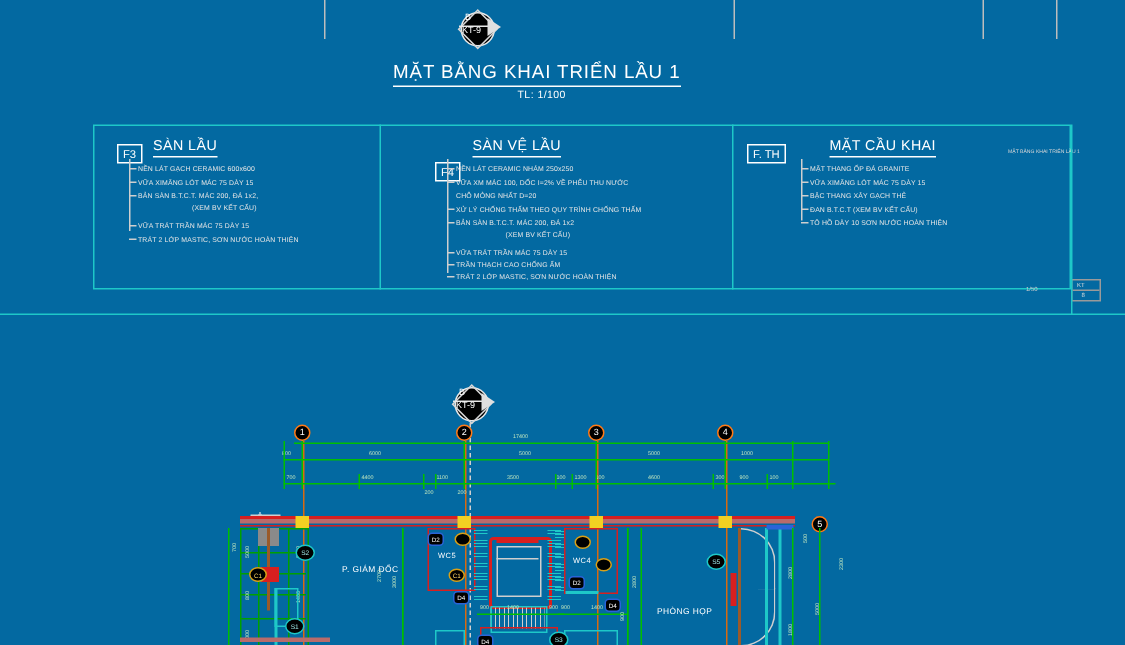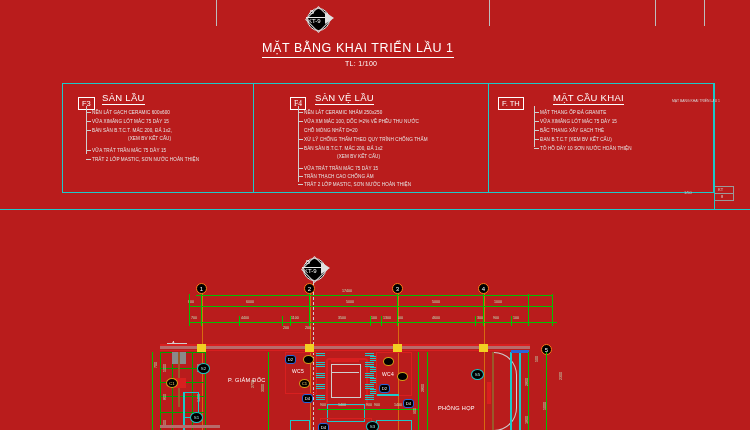--- a/index.html
+++ b/index.html
@@ -5,21 +5,21 @@
   html, body {
     margin: 0; padding: 0;
     background: #000000;
     width: 750px; height: 430px;
     overflow: hidden;
     font-family: "Liberation Sans", sans-serif;
   }
   #canvas {
     position: relative;
     width: 750px; height: 430px;
-    background: #b91c1c;
+    background: #0369a1;
     overflow: hidden;
   }
   .abs { position: absolute; }
   .txt { color: #ffffff; white-space: nowrap; line-height: 1; }
 
   
   #title-main {
     left: 262px; top: 42px;
     font-size: 12.5px; letter-spacing: 0.6px;
     color: #ffffff; font-weight: 400;
@@ -183,21 +183,21 @@
   <div class="abs leg-item" style="left:92px; top:119px;">VỮA XIMĂNG LÓT MÁC 75 DÀY 15</div>
   <div class="abs tick" style="left:86px; top:121px; width:5px;"></div>
   <div class="abs leg-item" style="left:92px; top:128px;">BẢN SÀN B.T.C.T. MÁC 200, ĐÁ 1x2,</div>
   <div class="abs tick" style="left:86px; top:130px; width:5px;"></div>
   <div class="abs leg-item" style="left:128px; top:136px;">(XEM BV KẾT CẤU)</div>
   <div class="abs leg-item" style="left:92px; top:148px;">VỮA TRÁT TRẦN MÁC 75 DÀY 15</div>
   <div class="abs tick" style="left:86px; top:150px; width:5px;"></div>
   <div class="abs leg-item" style="left:92px; top:157px;">TRÁT 2 LỚP MASTIC, SƠN NƯỚC HOÀN THIỆN</div>
   <div class="abs tick" style="left:86px; top:159px; width:5px;"></div>
 
-  <div class="abs" style="left:290px; top:92px;font-family:Liberation Serif, serif;">
+  <div class="abs" style="left:290px; top:104px;">
     <span class="tag-box">F4</span>
   </div>
   <div class="abs legend-head" style="left:315px; top:92px;">SÀN VỆ LẦU</div>
   <div class="abs leaderline" style="left:298px; top:106px; height:76px;"></div>
   <div class="abs leg-item" style="left:304px; top:110px;">NỀN LÁT CERAMIC NHÁM 250x250</div>
   <div class="abs tick" style="left:298px; top:112px; width:5px;"></div>
   <div class="abs leg-item" style="left:304px; top:119px;">VỮA XM MÁC 100, DỐC I=2% VỀ PHỄU THU NƯỚC</div>
   <div class="abs tick" style="left:298px; top:121px; width:5px;"></div>
   <div class="abs leg-item" style="left:304px; top:128px;">CHỖ MỎNG NHẤT D=20</div>
   <div class="abs leg-item" style="left:304px; top:137px;">XỬ LÝ CHỐNG THẤM THEO QUY TRÌNH CHỐNG THẤM</div>

